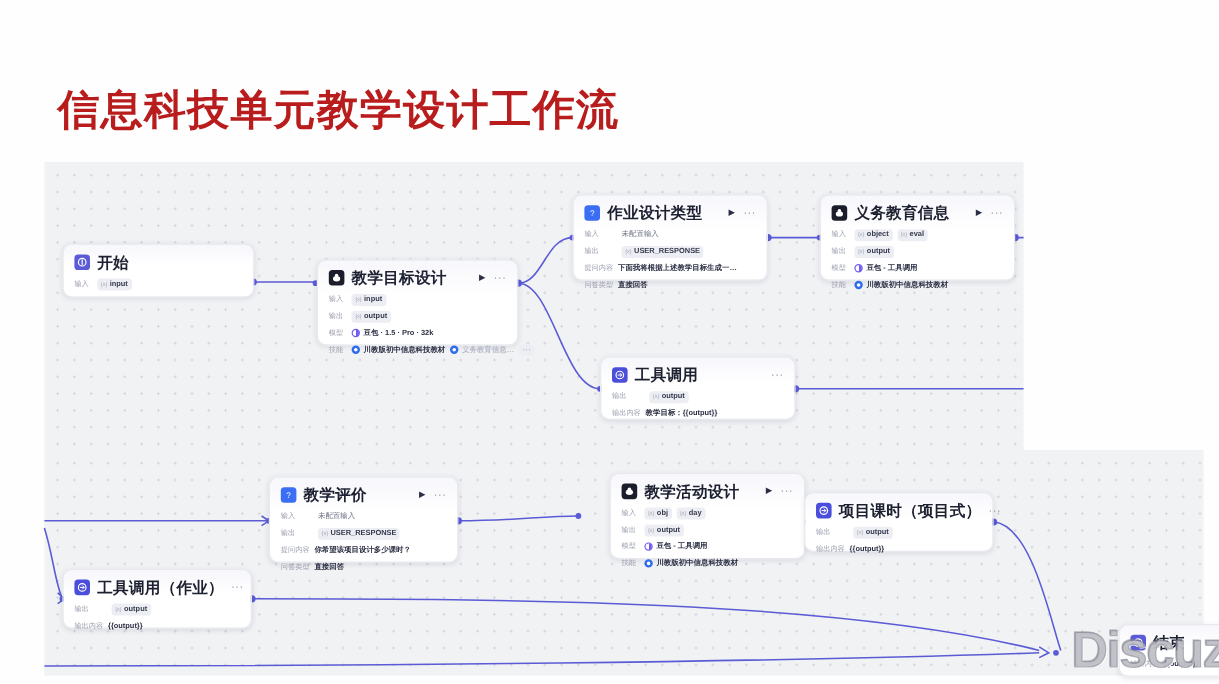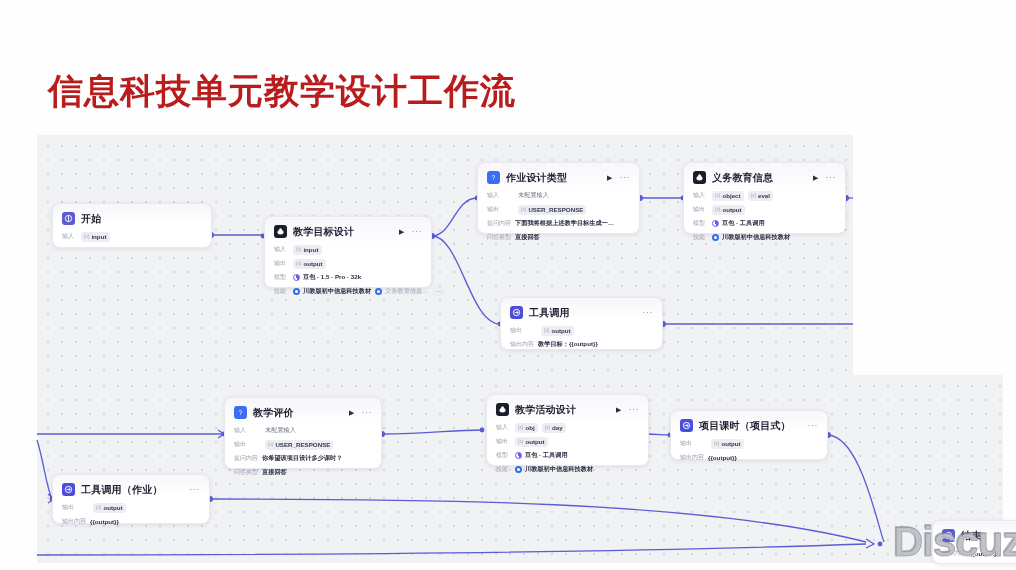--- a/index.html
+++ b/index.html
@@ -51,21 +51,21 @@
     display: flex; align-items: center; justify-content: center;
     flex: 0 0 auto;
   }
   .node-icon svg { display: block; }
   .ic-start { background: #5B5BD6; }
   .ic-llm   { background: #1b1d2b; }
   .ic-ask   { background: #3b6df5; }
   .ic-out   { background: #4b4ddb; }
   .ic-end   { background: #5B5BD6; }
   .node-title {
-    font-size: 10px; font-weight: 700; color: #1d2030;
+    font-size: 13px; font-weight: 700; color: #1d2030;
     white-space: nowrap; letter-spacing: .2px;
   }
   .head-actions { margin-left: auto; display: flex; align-items: center; gap: 7px; }
   .play-ic { color: #2b2f45; font-size: 7px; line-height: 1; }
   .dots-ic { color: #8b8fa3; font-size: 9px; line-height: 1; letter-spacing: .5px; }
 
   .node-body { margin-top: 5px; display: flex; flex-direction: column; gap: 3px; }
   .row { display: flex; align-items: center; gap: 4px; min-height: 11px; }
   .row-label { font-size: 6px; color: #9b9fae; flex: 0 0 auto; white-space: nowrap; }
   .row-label.w2 { width: 15px; }
@@ -89,21 +89,21 @@
     height: 9px; display:flex; align-items:center; color:#9b9fae; font-size: 7px; line-height: 1;}
   .fade { color: #b9bcc9; }
 
   
   #n-start     { left: 52px;  top: 203px; width: 160px; height: 45px; }
   #n-goal      { left: 264px; top: 216px; width: 168px; height: 72px; }
   #n-hwtype    { left: 477px; top: 162px; width: 163px; height: 72px; }
   #n-eval      { left: 683px; top: 162px; width: 163px; height: 72px; }
   #n-goalout   { left: 500px; top: 297px; width: 163px; height: 53px; }
   #n-period    { left: 224px; top: 397px; width: 158px; height: 72px; }
-  #n-activity  { left: 486px; top: 394px; width: 163px; height: 72px; }
+  #n-activity  { left: 508px; top: 394px; width: 163px; height: 72px; }
   #n-actout    { left: 670px; top: 410px; width: 158px; height: 50px; }
   #n-evalout   { left: 52px;  top: 474px; width: 158px; height: 50px; }
   #n-end       { left: 932px; top: 520px; width: 120px; height: 44px; }
 
   
   #watermark {
     position: absolute; left: 893px; top: 521px;
     font-size: 42px; font-weight: 700; letter-spacing: -1px;
     color: rgba(150,152,162,.55);
     text-shadow: 1px 1px 0 rgba(255,255,255,.85), -1px -1px 0 rgba(120,122,134,.35);

